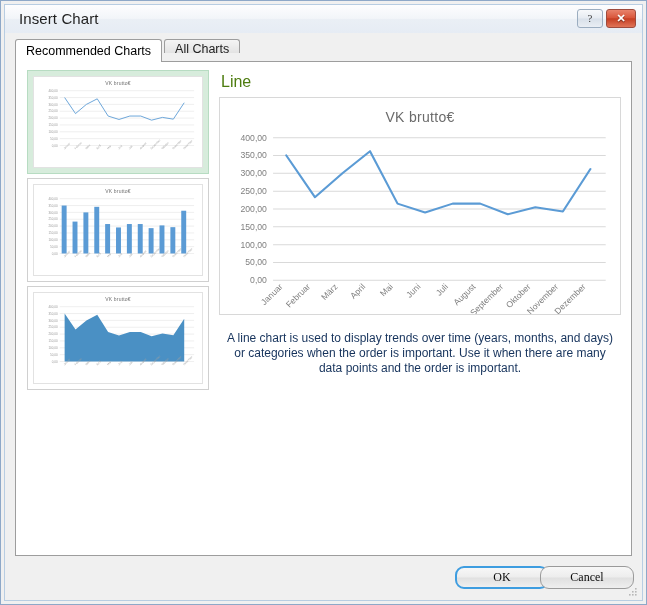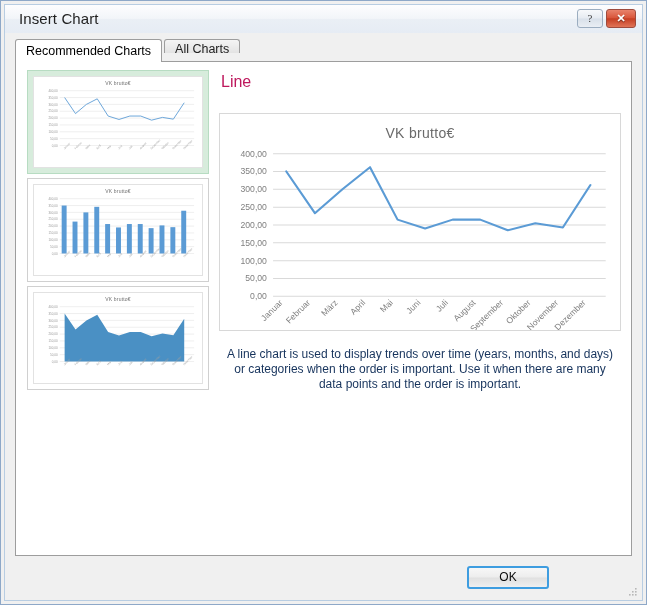--- a/index.html
+++ b/index.html
@@ -121,21 +121,21 @@
     text-align:center;font-size:5px;color:#707070;
     letter-spacing:.2px;
   }
   .thumb-svg{position:absolute;left:0;top:0;width:100%;height:100%;}
 
   
   .preview{
     position:absolute;left:203px;top:8px;right:10px;bottom:8px;
   }
   .preview-heading{
-    font-size:16px;color:#be185d;margin:3px 0 22px 2px;
+    font-size:16px;color:#4d7c0f;margin:3px 0 6px 2px;
     font-weight:normal;
   }
   .preview-chartbox{
     position:relative;
     height:218px;
     border:1px solid #d8d8d8;
     background:#ffffff;
     box-sizing:border-box;
   }
   .preview-chart-title{
@@ -147,27 +147,28 @@
   .preview-desc{
     margin:16px 2px 0 2px;
     font-size:12px;color:#16335c;
     line-height:15px;
     text-align:center;
   }
 
   
   .footer-btn{
     position:absolute;bottom:11px;
-    width:82px;height:23px;
+    width:94px;height:23px;
     box-sizing:border-box;
     font-size:12px;color:#0b0b0b;
     line-height:21px;text-align:center;
-    border-radius:3px;
+    border-radius:9px;
     background:linear-gradient(to bottom,#f7f7f7 0%,#ededed 48%,#e0e0e0 52%,#efefef 100%);
     border:1px solid #9a9a9a;
+    font-family:Liberation Serif, serif;
   }
   .footer-btn.ok{
     right:93px;
     border:2px solid #3e9de0;
     line-height:19px;
   }
   .footer-btn.cancel{ right:8px; }
 
   .resize-grip{
     position:absolute;right:4px;bottom:3px;width:11px;height:11px;
@@ -396,20 +397,21 @@
             </g>
           </svg>
         </div>
 
         <div class="preview-desc">A line chart is used to display trends over time (years, months, and days) or categories when the order is important. Use it when there are many data points and the order is important.</div>
       </div>
 
     </div>
 
     <div class="footer-btn ok">OK</div>
+    <div class="footer-btn cancel">Cancel</div>
 
     <svg class="resize-grip" viewBox="0 0 11 11">
       <g fill="#8a8a8a">
         <rect x="8" y="2" width="1.6" height="1.6"></rect>
         <rect x="5" y="5" width="1.6" height="1.6"></rect>
           <rect x="8" y="5" width="1.6" height="1.6"></rect>
         <rect x="2" y="8" width="1.6" height="1.6"></rect>
           <rect x="5" y="8" width="1.6" height="1.6"></rect>
           <rect x="8" y="8" width="1.6" height="1.6"></rect>
       </g>

